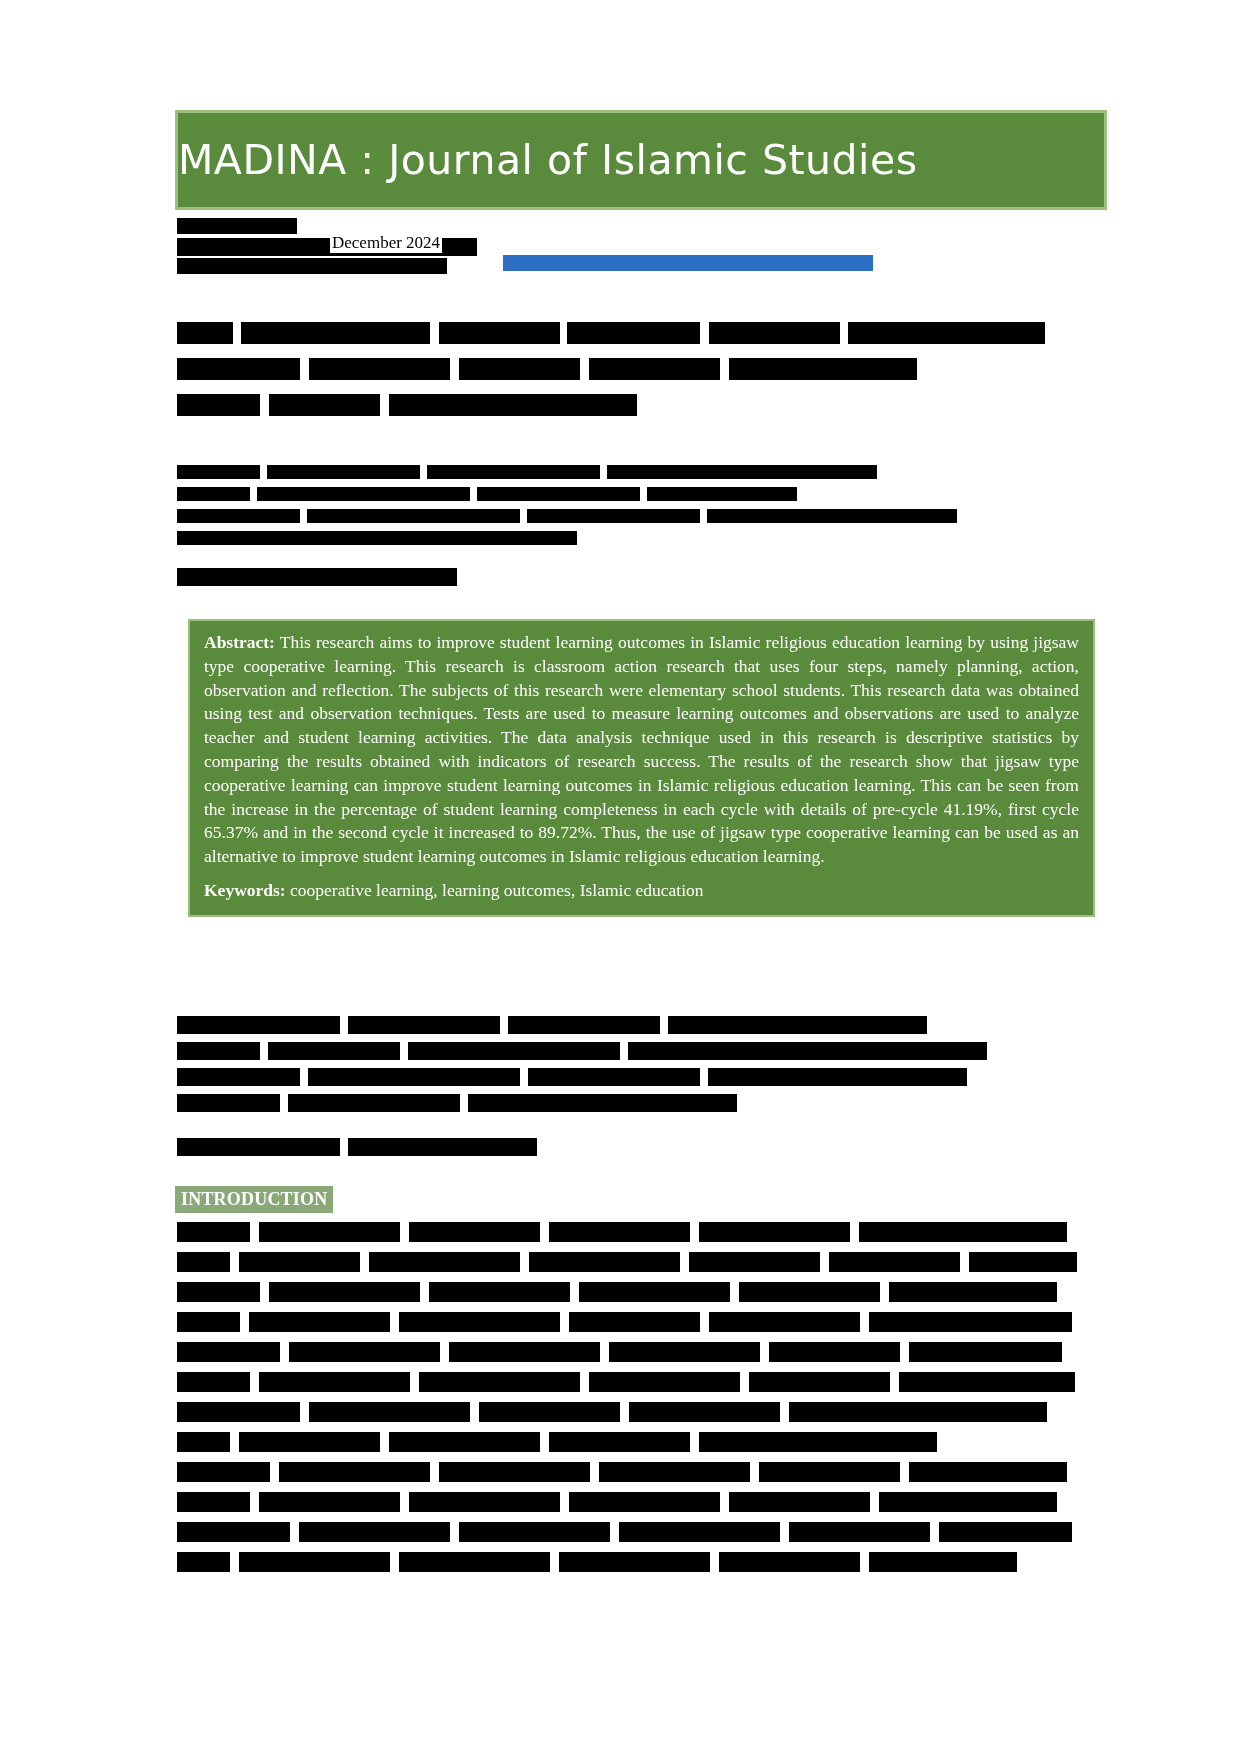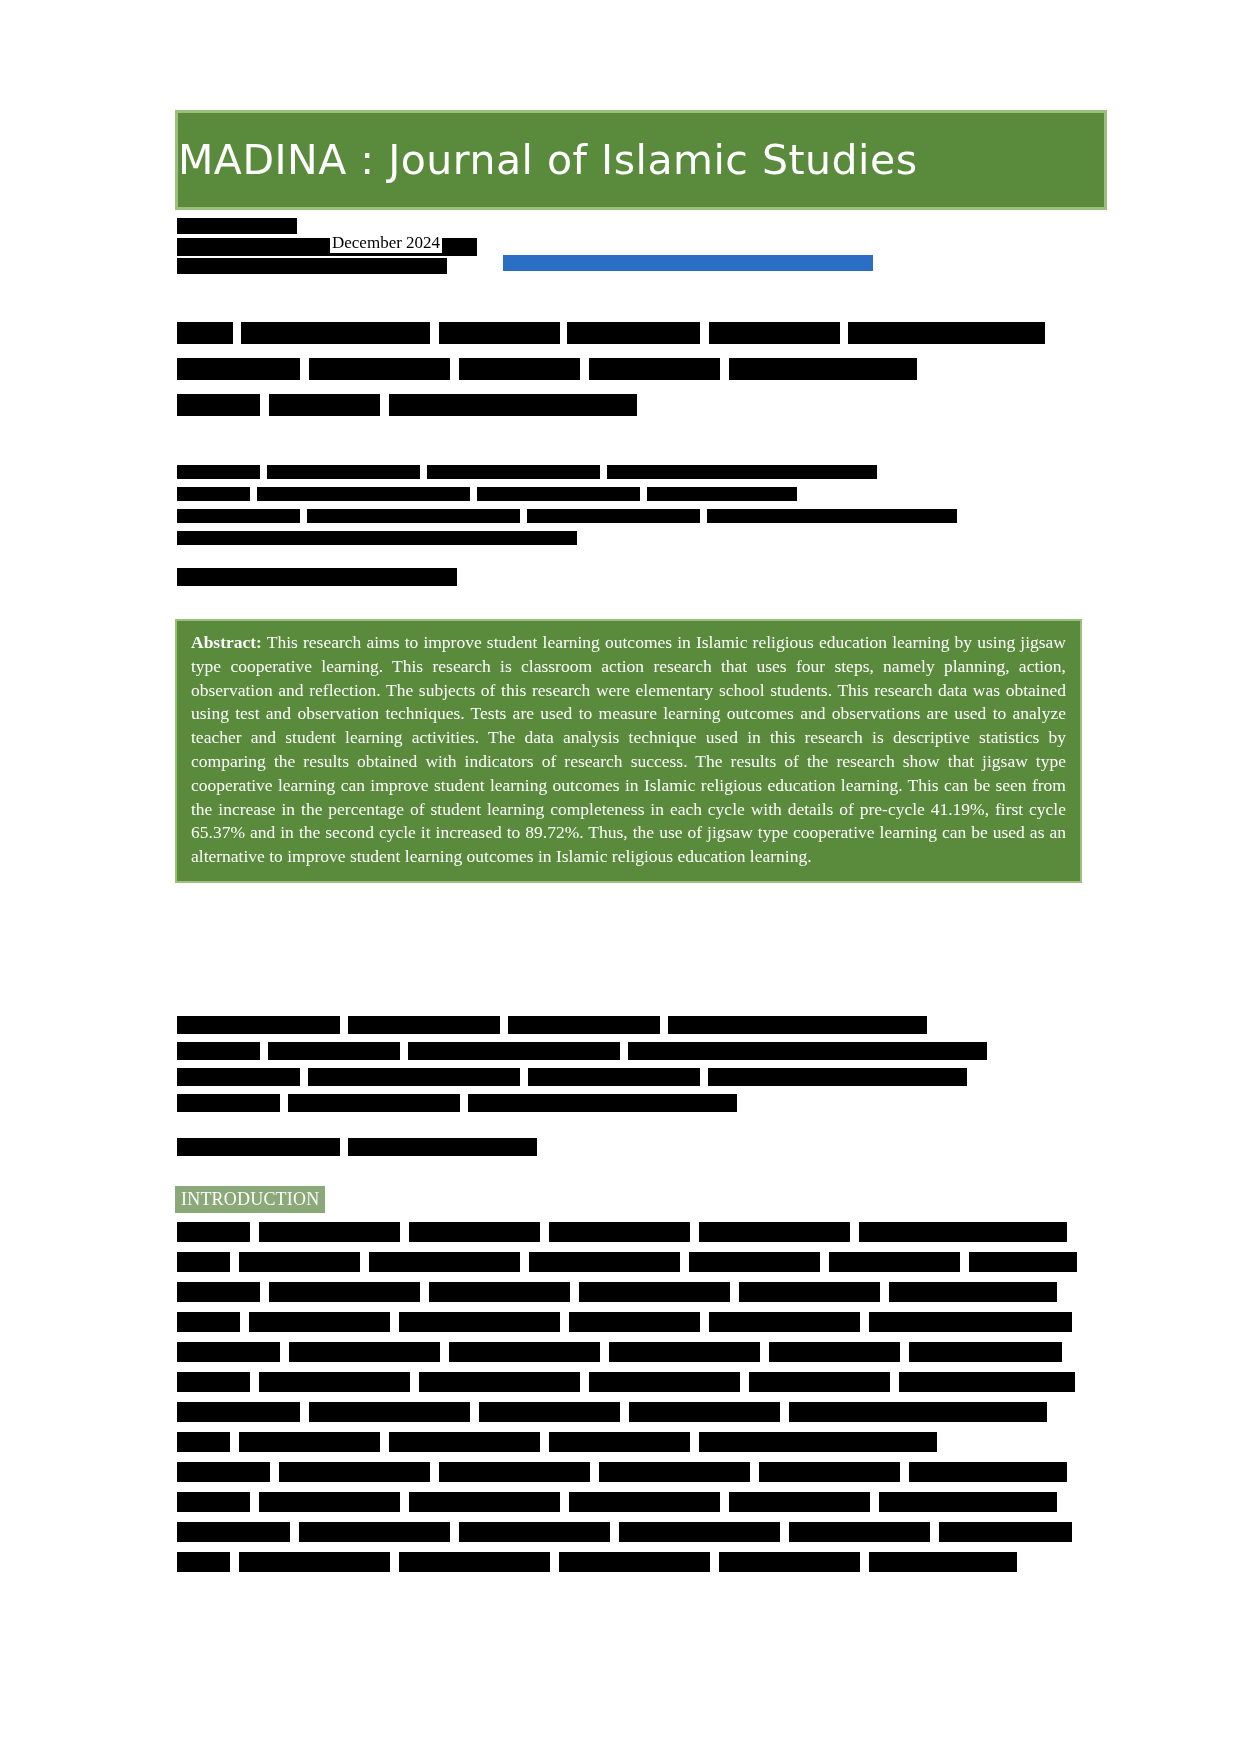--- a/index.html
+++ b/index.html
@@ -68,21 +68,21 @@
     top: 255px;
     width: 370px;
     height: 16px;
     background: #2a6fc4;
     z-index: 5;
   }
 
   
   .abstract-box {
     position: absolute;
-    left: 175px;
+    left: 188px;
     top: 619px;
     width: 907px;
     background: #5a8a3c;
     border: 2px solid #9bbf7f;
     box-sizing: border-box;
     padding: 10px 14px 12px 14px;
     color: #ffffff;
     font-size: 17.5px;
     line-height: 1.36;
     text-align: justify;
@@ -93,21 +93,21 @@
   .abstract-box p:last-child { margin-bottom: 0; }
   .lbl { font-weight: bold; }
 
   
   .section-head {
     position: absolute;
     left: 175px;
     top: 1186px;
     background: #8aa878;
     color: #ffffff;
-    font-weight: normal;
+    font-weight: bold;
     font-size: 18px;
     padding: 3px 6px 3px 6px;
     letter-spacing: 0.2px;
   }
 </style>
 </head>
 <body>
 
 <div class="page">
 
@@ -129,20 +129,24 @@
   <div class="bar" style="left:177px; top:465px; width:700px; height:14px;"></div>
   <div class="bar" style="left:177px; top:487px; width:620px; height:14px;"></div>
   <div class="bar" style="left:177px; top:509px; width:780px; height:14px;"></div>
   <div class="bar" style="left:177px; top:531px; width:400px; height:14px;"></div>
   <div class="bar" style="left:177px; top:568px; width:280px; height:18px;"></div>
 
   <div class="abstract-box">
     <p>
       <span class="lbl">Abstract:</span>
       <span>This research aims to improve student learning outcomes in Islamic religious education learning by using jigsaw type cooperative learning. This research is classroom action research that uses four steps, namely planning, action, observation and reflection. The subjects of this research were elementary school students. This research data was obtained using test and observation techniques. Tests are used to measure learning outcomes and observations are used to analyze teacher and student learning activities. The data analysis technique used in this research is descriptive statistics by comparing the results obtained with indicators of research success. The results of the research show that jigsaw type cooperative learning can improve student learning outcomes in Islamic religious education learning. This can be seen from the increase in the percentage of student learning completeness in each cycle with details of pre-cycle 41.19%, first cycle 65.37% and in the second cycle it increased to 89.72%. Thus, the use of jigsaw type cooperative learning can be used as an alternative to improve student learning outcomes in Islamic religious education learning.</span>
+    </p>
+    <p>
+      <span class="lbl">Keywords:</span>
+      <span>cooperative learning, learning outcomes, Islamic education</span>
     </p>
   </div>
 
   <div class="bar" style="left:177px; top:1016px; width:750px; height:18px;"></div>
   <div class="bar" style="left:177px; top:1042px; width:810px; height:18px;"></div>
   <div class="bar" style="left:177px; top:1068px; width:790px; height:18px;"></div>
   <div class="bar" style="left:177px; top:1094px; width:560px; height:18px;"></div>
   <div class="bar" style="left:177px; top:1138px; width:360px; height:18px;"></div>
 
   <div class="section-head">INTRODUCTION</div>

